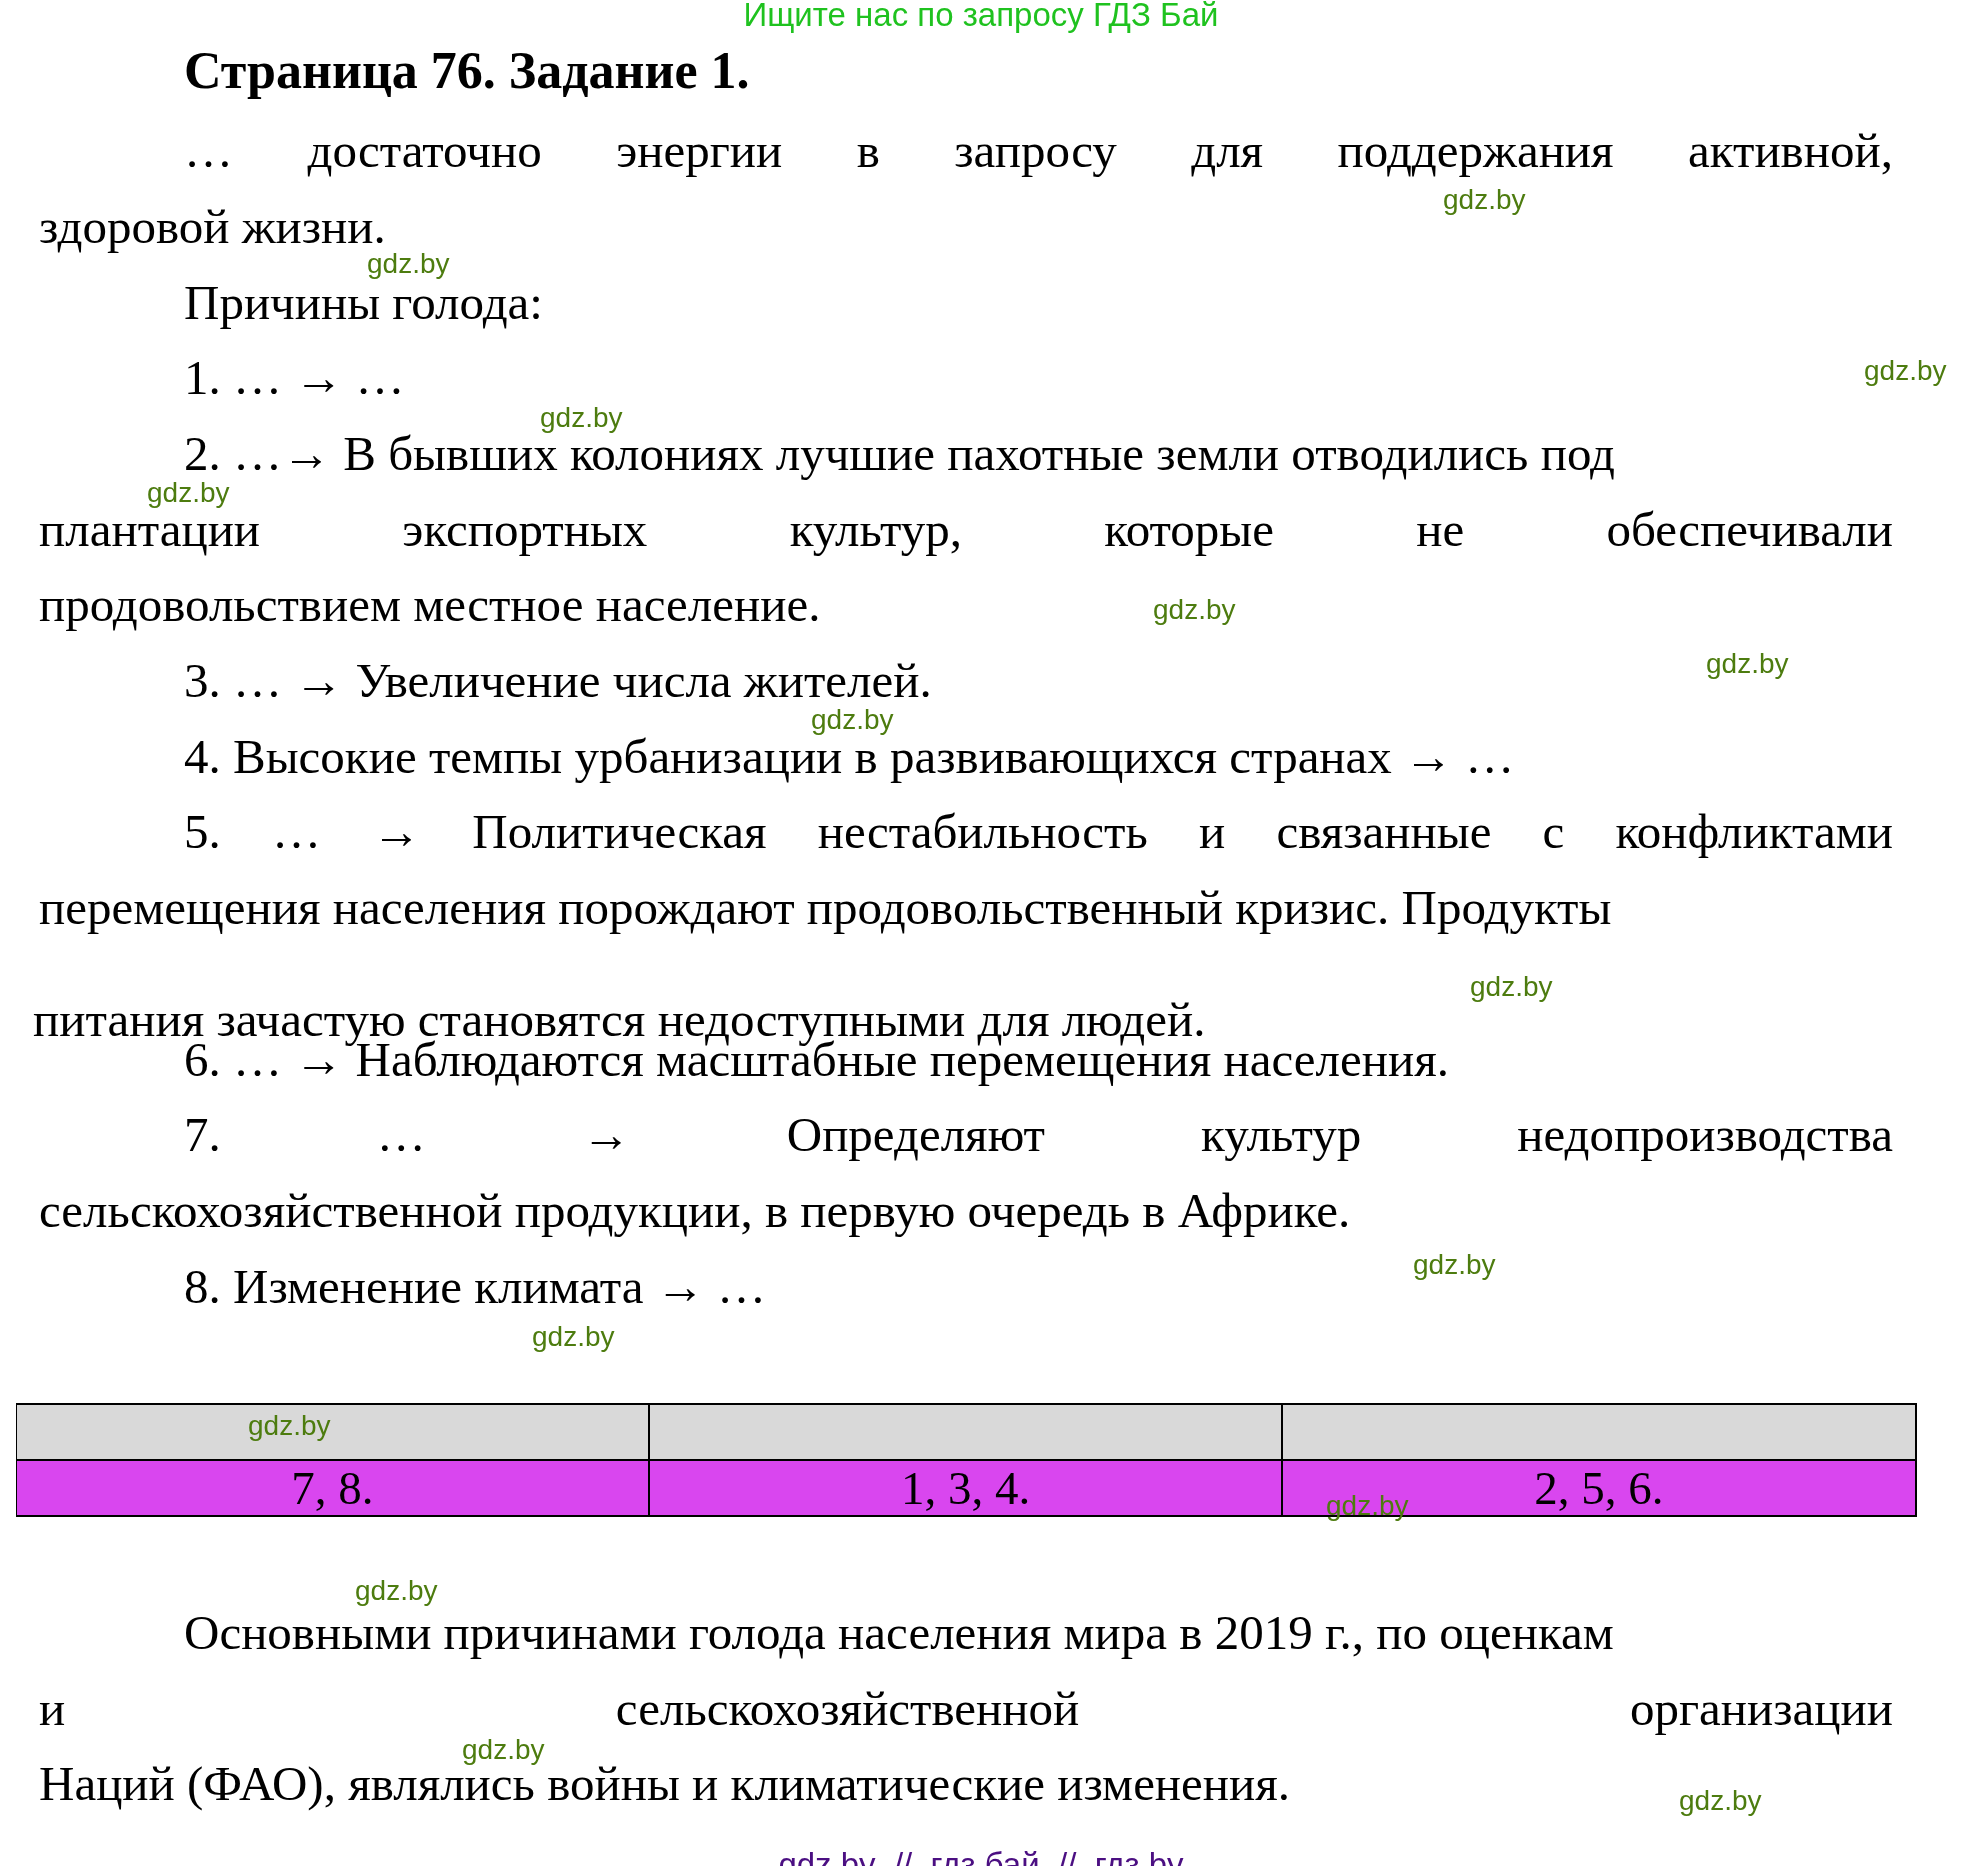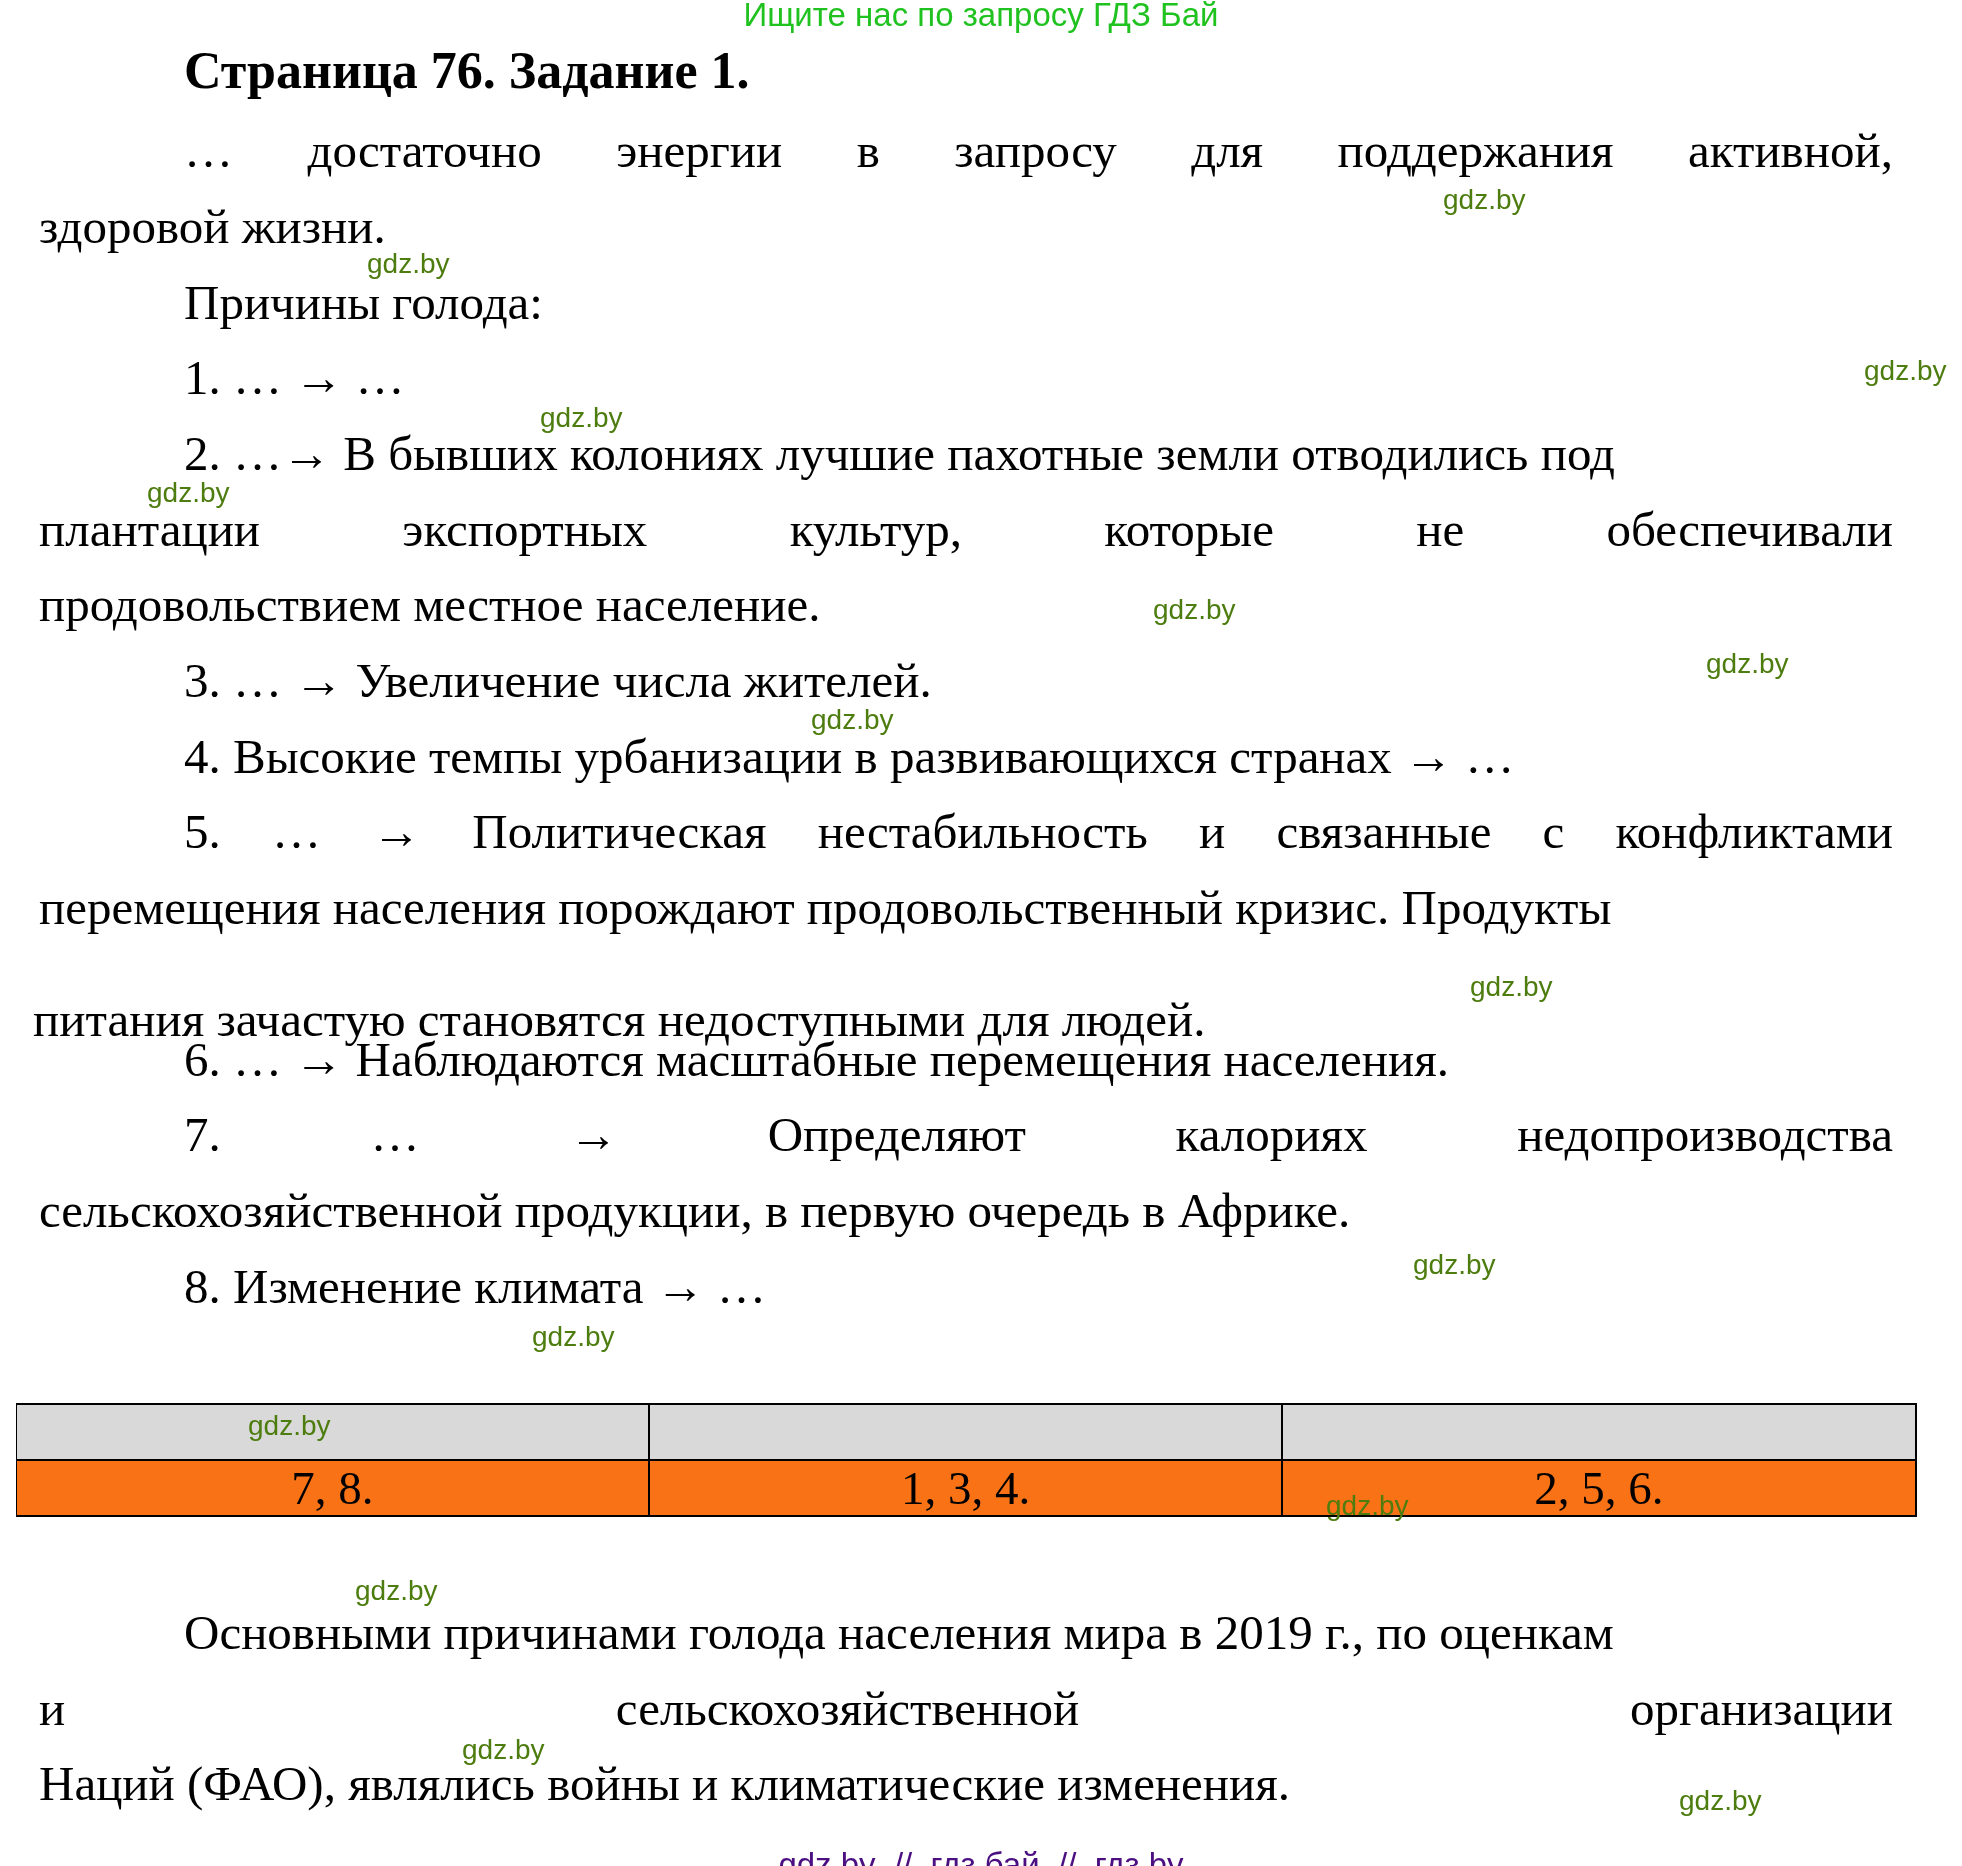--- a/index.html
+++ b/index.html
@@ -8,21 +8,21 @@
   .sans { font-family: "Liberation Sans", "DejaVu Sans", sans-serif; }
   .top-banner { position: absolute; left: 0; width: 1962px; top: -3.9px; text-align: center; font-size: 33px; color: #1fc21f; }
   .title { position: absolute; left: 184px; top: 41px; font-size: 52px; font-weight: bold; white-space: nowrap; }
   .line { position: absolute; font-size: 49px; white-space: nowrap; line-height: 58px; }
   .just { position: absolute; font-size: 49px; line-height: 58px; text-align: justify; text-align-last: justify; white-space: nowrap; display: flex; justify-content: space-between; }
   .just span { display: inline-block; }
   .wm { position: absolute; font-size: 28px; color: #4d7c0f; white-space: nowrap; }
   .table { position: absolute; left: 15.5px; top: 1403px; width: 1901px; border-collapse: collapse; }
   .table td { border: 2.9px solid #000; width: 33.33%; text-align: center; font-size: 47px; padding: 0; }
   .table tr.head td { background: #d9d9d9; height: 54px; }
-  .table tr.body td { height: 54px; background: #f97316; }
+  .table tr.body td { height: 54px; background: #d946ef; }
   .table tr.head td:first-child, .table tr.body td:first-child { border-left-width: 1.9px; }
   .footer { position: absolute; left: 0; width: 1962px; top: 1846px; text-align: center; font-size: 33px; color: #4b0f82; white-space: pre; }
 </style>
 </head>
 <body>
 
 <div class="top-banner sans">Ищите нас по запросу ГДЗ Бай</div>
 
 <div class="title serif">Страница 76. Задание 1.</div>
 
@@ -71,21 +71,21 @@
 <div class="line serif" style="left:39px; top:879px;">перемещения населения порождают продовольственный кризис. Продукты</div>
 <div class="line serif" style="left:33px; top:955px;margin-top:36px;">питания зачастую становятся недоступными для людей.</div>
 
 <div class="line serif" style="left:184px; top:1031px;">6. … → Наблюдаются масштабные перемещения населения.</div>
 
 <div class="just serif" style="left:184px; top:1106px; width:1709px;">
   <span>7.</span>
   <span>…</span>
   <span>→</span>
   <span>Определяют</span>
-  <span>калориях</span>
+  <span>культур</span>
   <span>недопроизводства</span>
 </div>
 <div class="line serif" style="left:39px; top:1182px;">сельскохозяйственной продукции, в первую очередь в Африке.</div>
 
 <div class="line serif" style="left:184px; top:1258px;">8. Изменение климата → …</div>
 
 <table class="table serif">
   <tbody>
       <tr class="head">
     <td></td>

